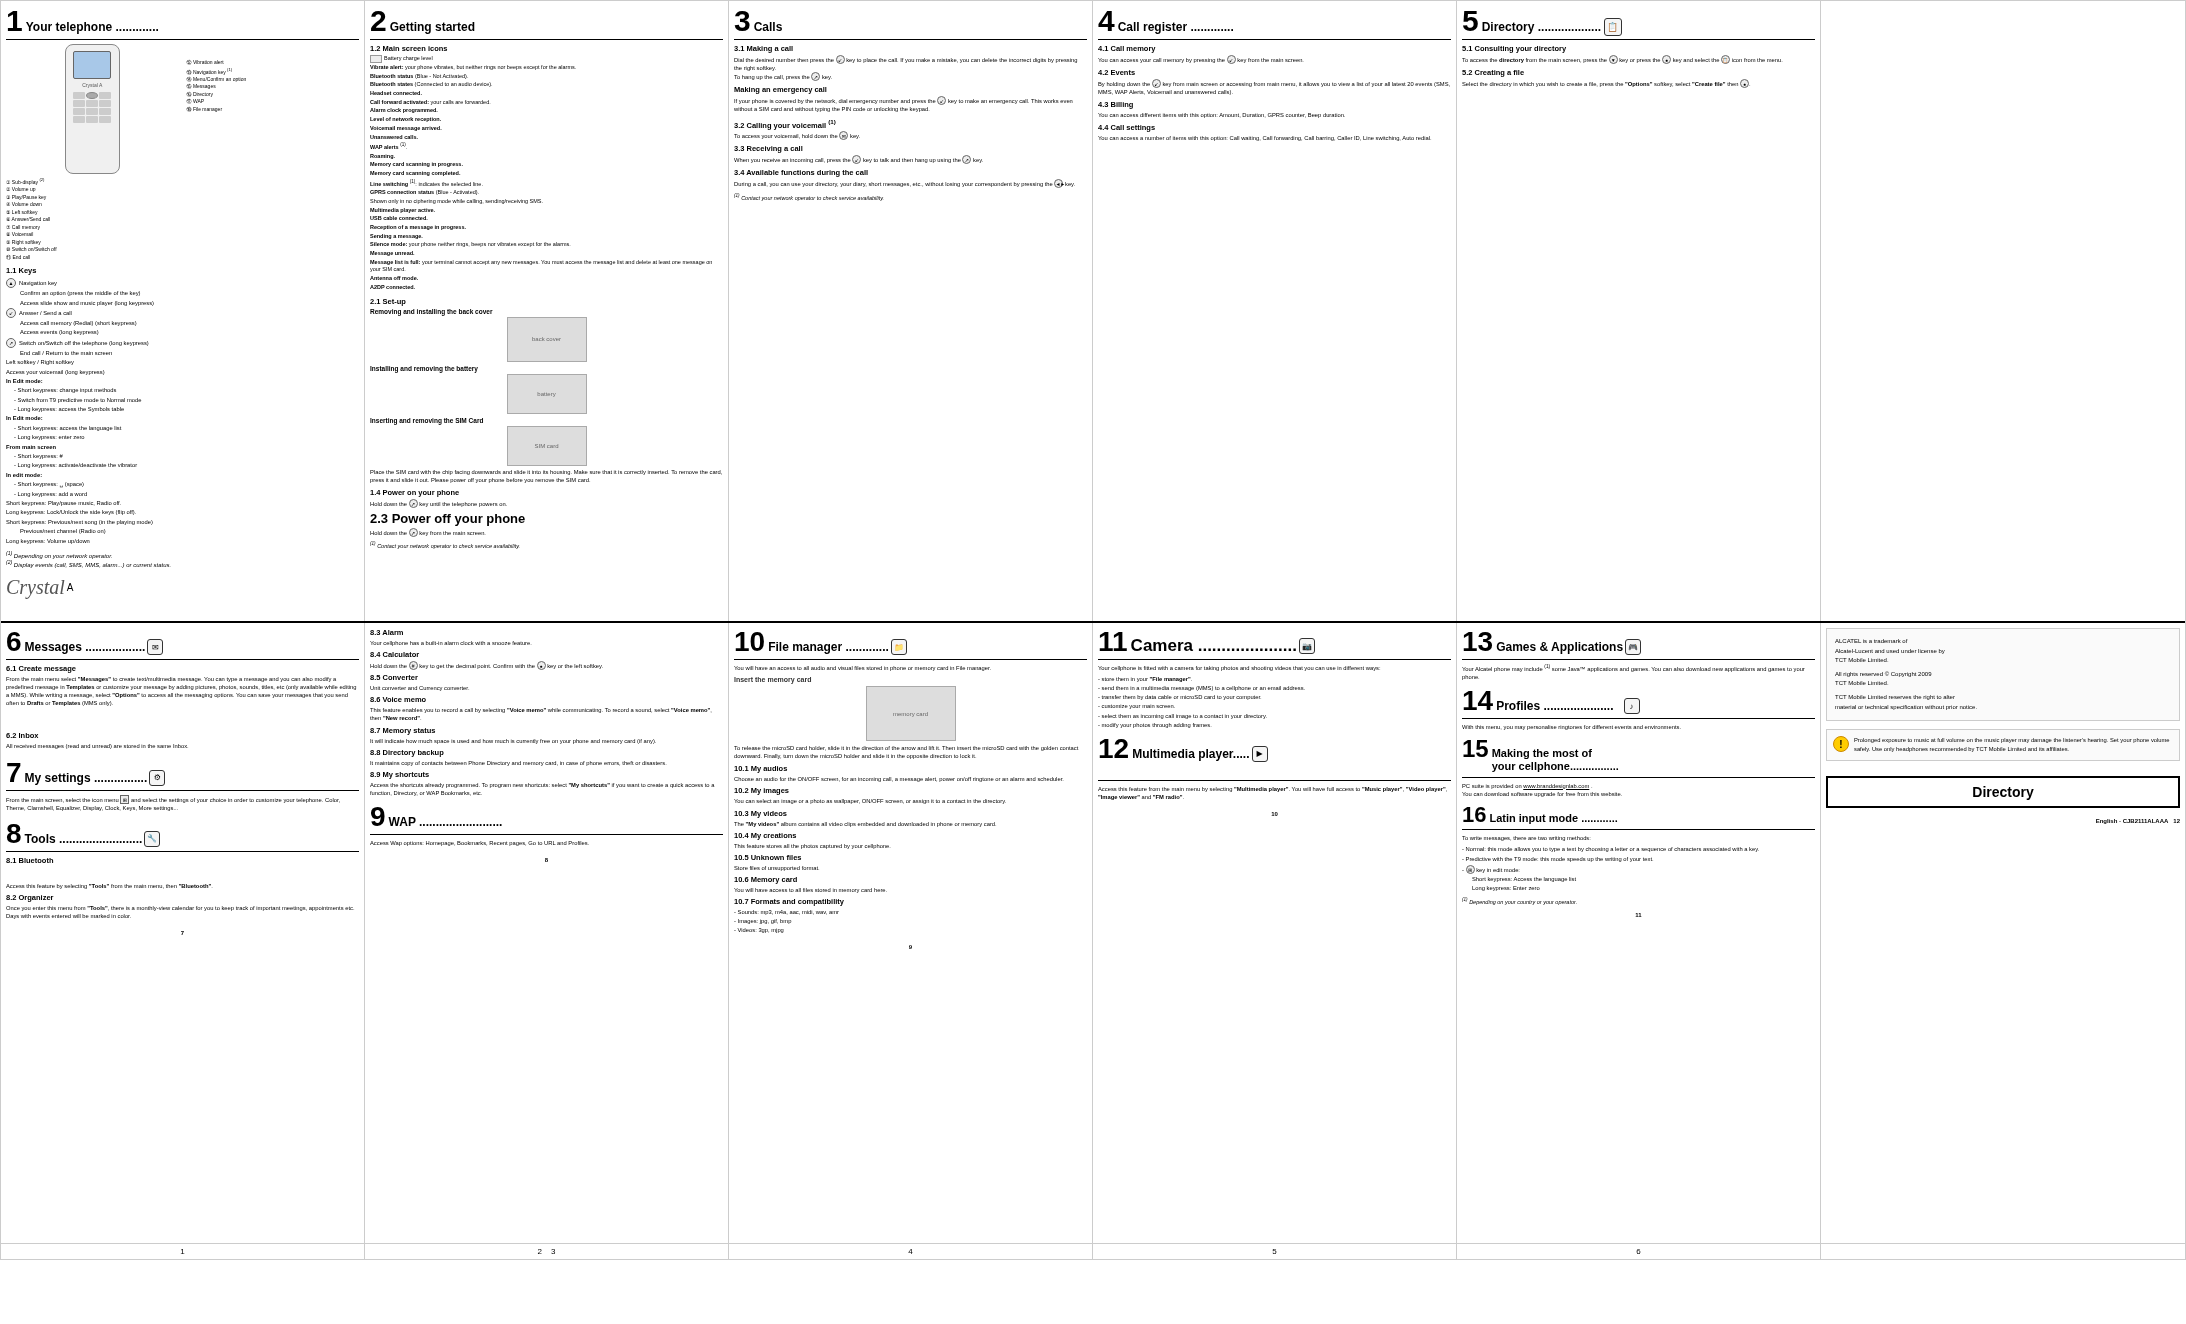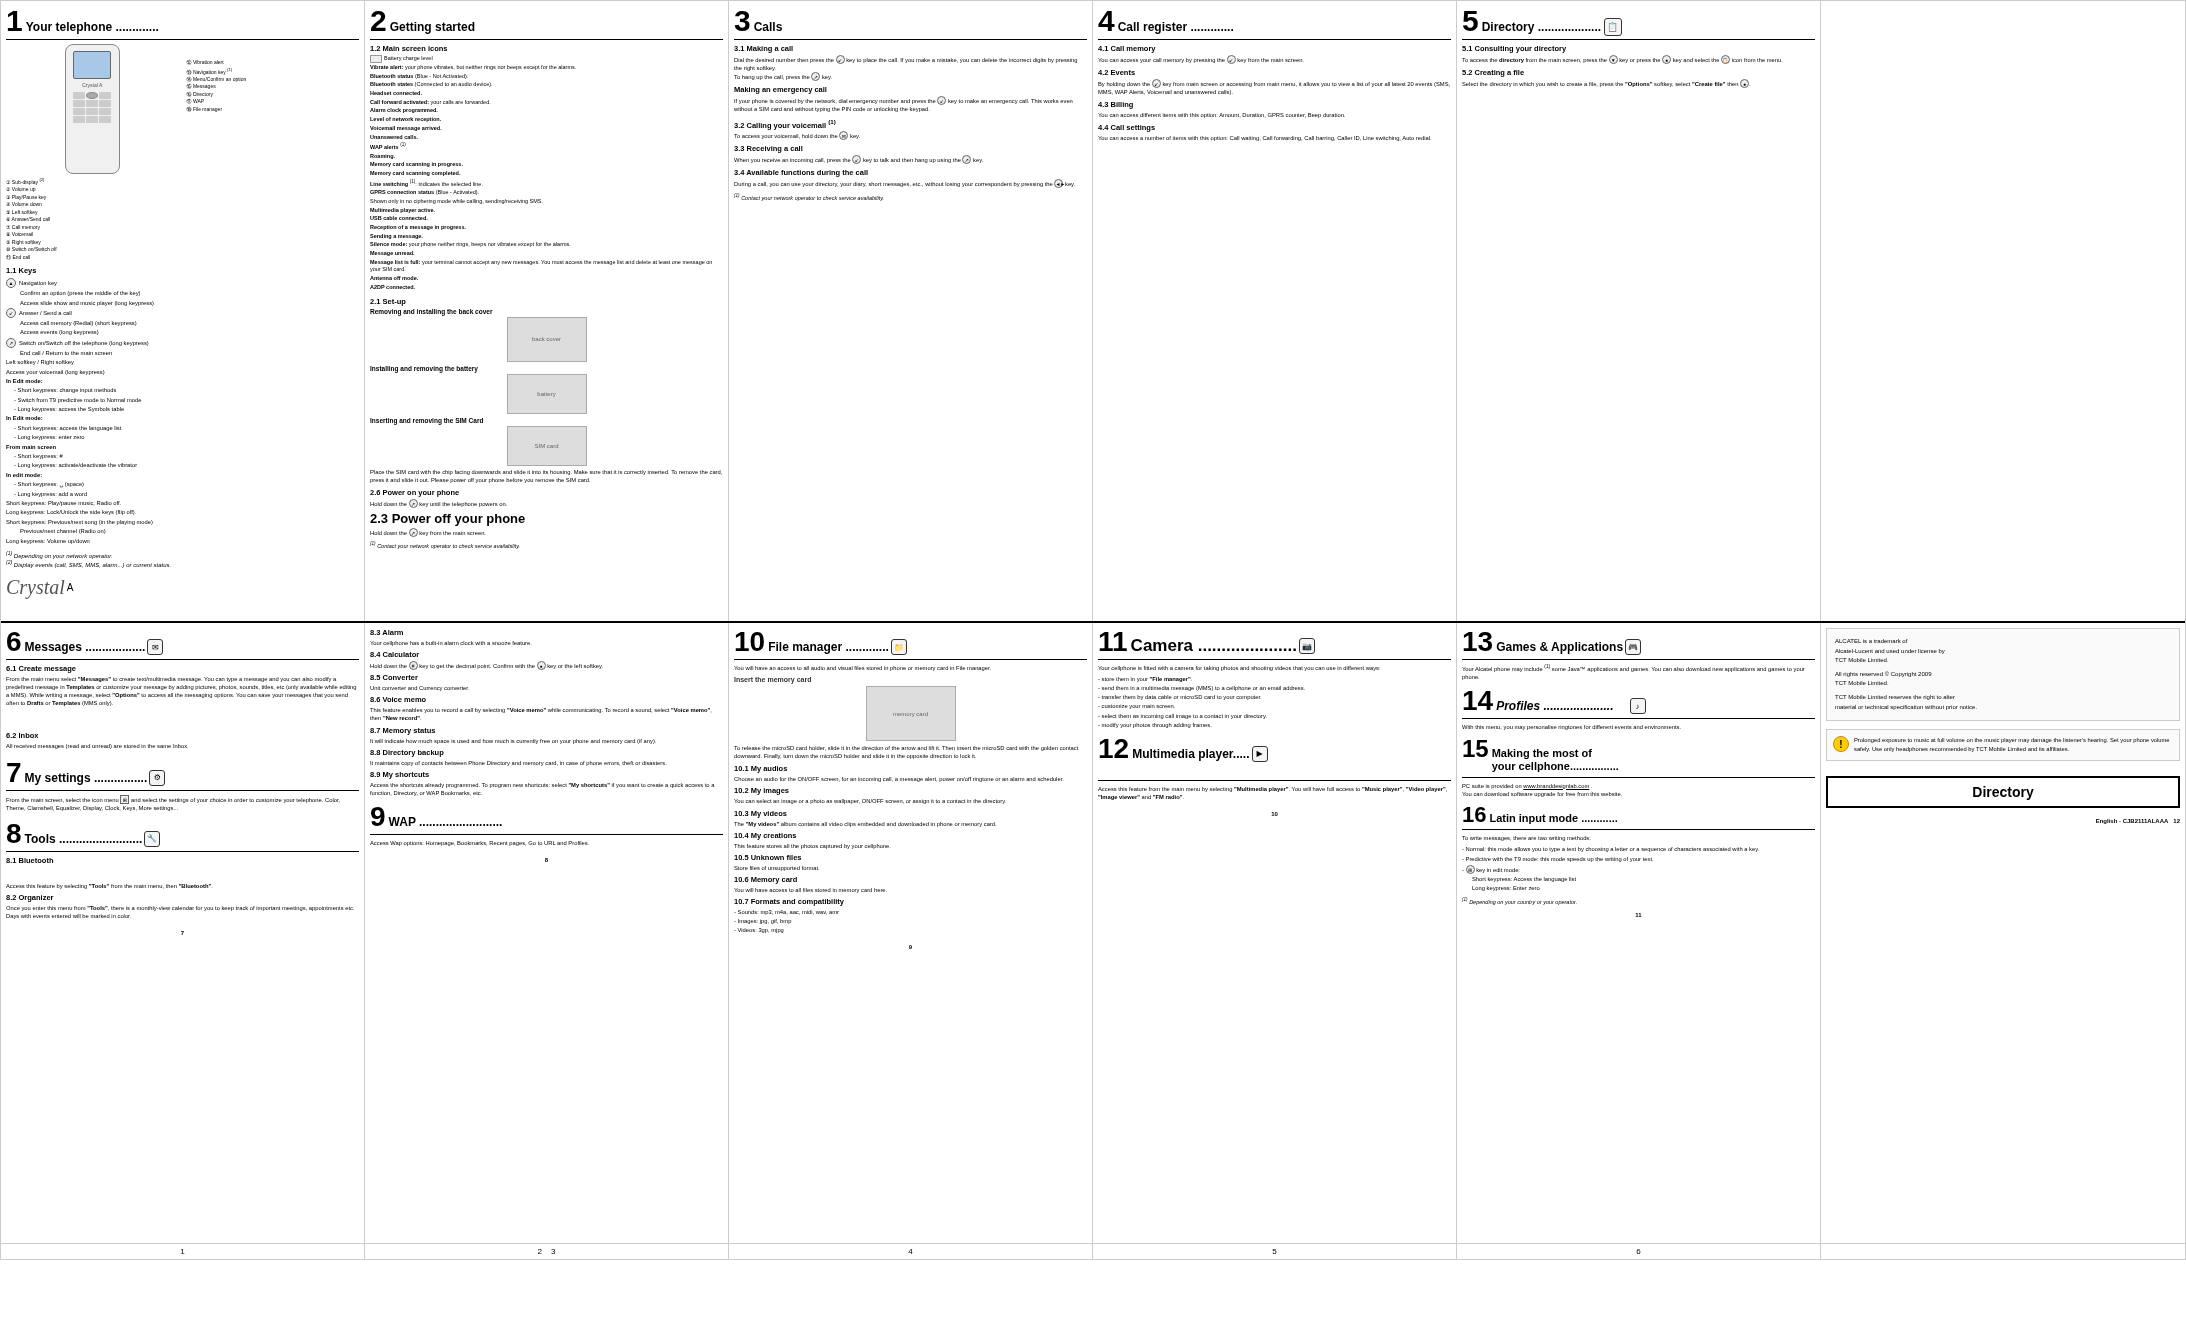--- a/index.html
+++ b/index.html
@@ -176,21 +176,21 @@
         <div style="font-size:6.5px; font-weight:bold; margin-bottom:2px;">Removing and installing the back cover</div>
 
         <div style="width:80px; height:45px; border:1px solid #aaa; background:#ddd; margin:2px auto; display:flex; align-items:center; justify-content:center; font-size:6px; color:#666;">back cover</div>
         <div style="font-size:6.5px; font-weight:bold; margin-top:3px; margin-bottom:2px;">Installing and removing the battery</div>
         <div style="width:80px; height:40px; border:1px solid #aaa; background:#ddd; margin:2px auto; display:flex; align-items:center; justify-content:center; font-size:6px; color:#666;">battery</div>
         <div style="font-size:6.5px; font-weight:bold; margin-top:3px; margin-bottom:2px;">Inserting and removing the SIM Card</div>
         <div style="width:80px; height:40px; border:1px solid #aaa; background:#ddd; margin:2px auto; display:flex; align-items:center; justify-content:center; font-size:6px; color:#666;">SIM card</div>
         <div style="font-size:5.8px; line-height:1.4; margin-top:2px;">Place the SIM card with the chip facing downwards and slide it into its housing. Make sure that it is correctly inserted. To remove the card, press it and slide it out. Please power off your phone before you remove the SIM card.</div>
       </div>
 
-      <div style="font-size:7.5px; font-weight:bold; margin-bottom:2px;">2.6  Power on your phone</div>
+      <div style="font-size:7.5px; font-weight:bold; margin-bottom:2px;">1.4  Power on your phone</div>
       <div style="font-size:5.8px; margin-bottom:3px;">Hold down the <span style="display:inline-block; width:9px; height:9px; border:1px solid #666; border-radius:50%; background:#eee; text-align:center; line-height:8px; font-size:5px;">↗</span> key until the telephone powers on.</div>
       <div style="font-size:13px; font-weight:bold; margin-bottom:2px;">2.3  Power off your phone</div>
       <div style="font-size:5.8px; margin-bottom:3px;">Hold down the <span style="display:inline-block; width:9px; height:9px; border:1px solid #666; border-radius:50%; background:#eee; text-align:center; line-height:8px; font-size:5px;">↗</span> key from the main screen.</div>
 
       <div style="font-size:5.5px; font-style:italic; margin-top:4px;"><sup>(1)</sup> Contact your network operator to check service availability.</div>
     </div>
 
     <div style="border-right:1px solid #ccc; padding:5px; min-height:620px;">
       <div style="display:flex; align-items:baseline; gap:3px; border-bottom:1px solid #000; padding-bottom:3px; margin-bottom:4px;">
         <span style="font-size:30px; font-weight:bold; line-height:1;">3</span>
@@ -407,21 +407,21 @@
         <span style="font-size:28px; font-weight:bold; line-height:1;">13</span>
         <div style="display:flex; align-items:center; gap:2px;">
           <span style="font-size:12px; font-weight:bold;">Games &amp; Applications</span>
           <div style="width:16px; height:16px; border:1px solid #333; border-radius:3px; display:flex; align-items:center; justify-content:center; font-size:8px; background:#f5f5f5;">🎮</div>
         </div>
       </div>
       <div style="font-size:5.8px; line-height:1.4; margin-bottom:5px;">Your Alcatel phone may include <sup>(1)</sup> some Java™ applications and games. You can also download new applications and games to your phone.</div>
 
       <div style="display:flex; align-items:baseline; gap:3px; border-bottom:1px solid #000; padding-bottom:3px; margin-bottom:4px; margin-top:6px;">
         <span style="font-size:28px; font-weight:bold; line-height:1;">14</span>
-        <div style="display:flex; align-items:center; gap:16px;font-style:italic;">
+        <div style="display:flex; align-items:center; gap:10px;">
           <span style="font-size:12px; font-weight:bold;">Profiles .....................</span>
           <div style="width:16px; height:16px; border:1px solid #333; border-radius:3px; display:flex; align-items:center; justify-content:center; font-size:8px; background:#f5f5f5;">♪</div>
         </div>
       </div>
       <div style="font-size:5.8px; line-height:1.4; margin-bottom:5px;">With this menu, you may personalise ringtones for different events and environments.</div>
 
       <div style="display:flex; align-items:baseline; gap:3px; border-bottom:1px solid #000; padding-bottom:3px; margin-bottom:4px; margin-top:6px;">
         <span style="font-size:24px; font-weight:bold; line-height:1;">15</span>
         <span style="font-size:11px; font-weight:bold; line-height:1.2;">Making the most of<br>your cellphone................</span>
       </div>

